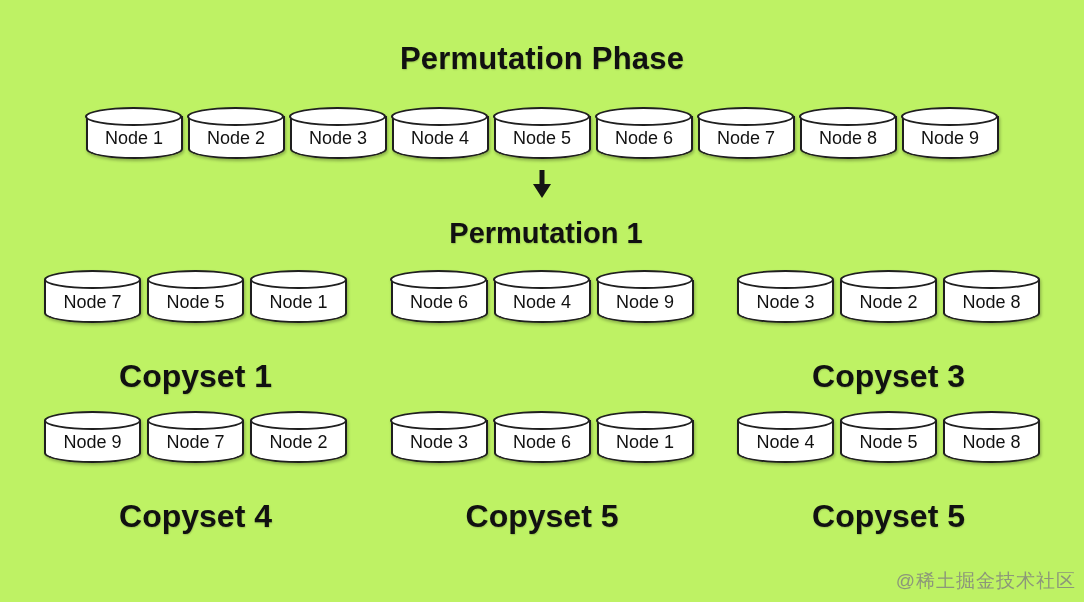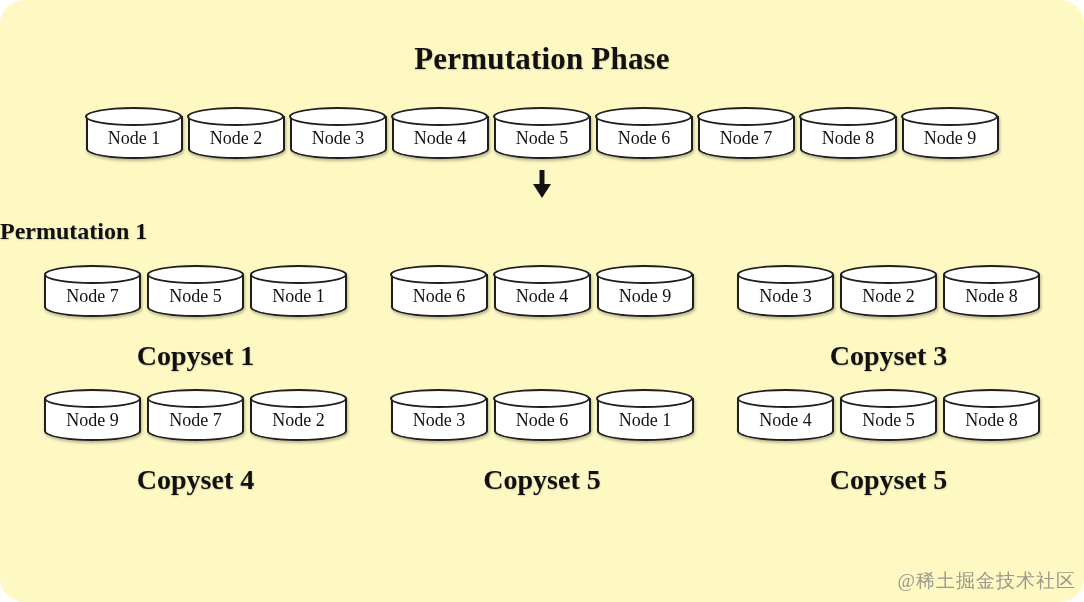--- a/index.html
+++ b/index.html
@@ -1,24 +1,23 @@
 <!DOCTYPE html>
 <html><head>
 <meta charset="utf-8">
 <style>
   html, body { margin: 0; padding: 0; background: #ffffff; }
   .canvas {
     position: relative;
     width: 1084px;
     height: 602px;
-    background: #fef9c3;
+    background: #bef264;
     overflow: hidden;
-    font-family: Liberation Serif, serif;
+    font-family: Liberation Sans, sans-serif;
     color: #111111;
-    border-radius: 24px;
   }
   .page-title {
     margin-top: 42px;
     text-align: center;
     font-size: 31px;
     font-weight: 700;
     line-height: 1.1;
     letter-spacing: 0.2px;
     text-shadow: 0.5px 1px 1.5px rgba(0,0,0,0.18);
   }
@@ -63,43 +62,45 @@
     justify-content: center;
     gap: 5px;
     margin-top: 30px;
   }
   .arrow-wrap {
     margin-top: 10px;
     text-align: center;
     line-height: 0;
   }
   .perm-title {
-    font-size: 24px;
+    text-align: center;
+    font-size: 29px;
     font-weight: 700;
     line-height: 1.1;
     text-shadow: 0.5px 1px 1.5px rgba(0,0,0,0.18);
+    margin-left: 8px;
   }
   .perm-title.p1 { margin-top: 18px; }
   .perm-title.p2 { margin-top: 40px; }
   .perm-row {
     display: flex;
     justify-content: space-between;
     padding: 0 44px;
   }
   .perm-row.r1 { margin-top: 20px; }
   .perm-row.r2 { margin-top: 16px; }
   .copyset {
     display: flex;
     flex-direction: column;
     align-items: center;
   }
   .copyset-nodes { display: flex; gap: 6px; }
   .copyset-label {
-    margin-top: 24px;
-    font-size: 28px;
+    margin-top: 36px;
+    font-size: 32px;
     font-weight: 700;
     line-height: 1.1;
     text-shadow: 0.5px 1px 1.5px rgba(0,0,0,0.18);
   }
   .watermark {
     position: absolute;
     right: 8px;
     bottom: 8px;
     font-size: 19px;
     color: rgba(128,128,128,0.8);

